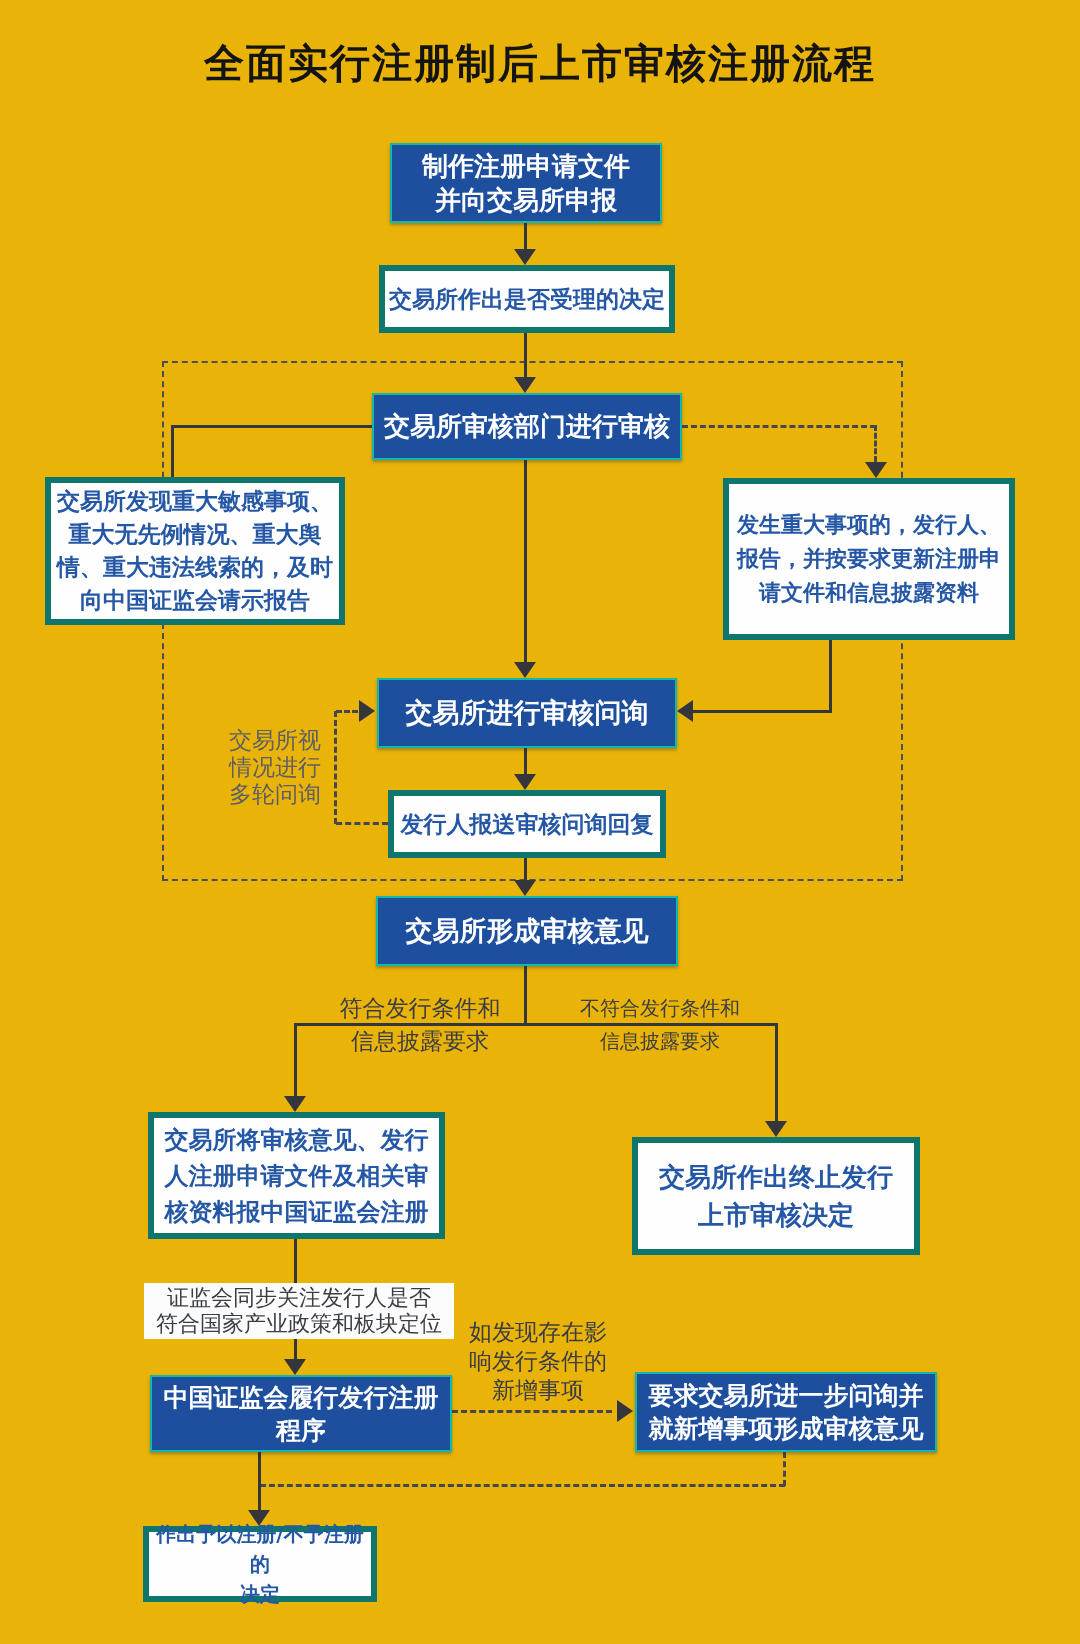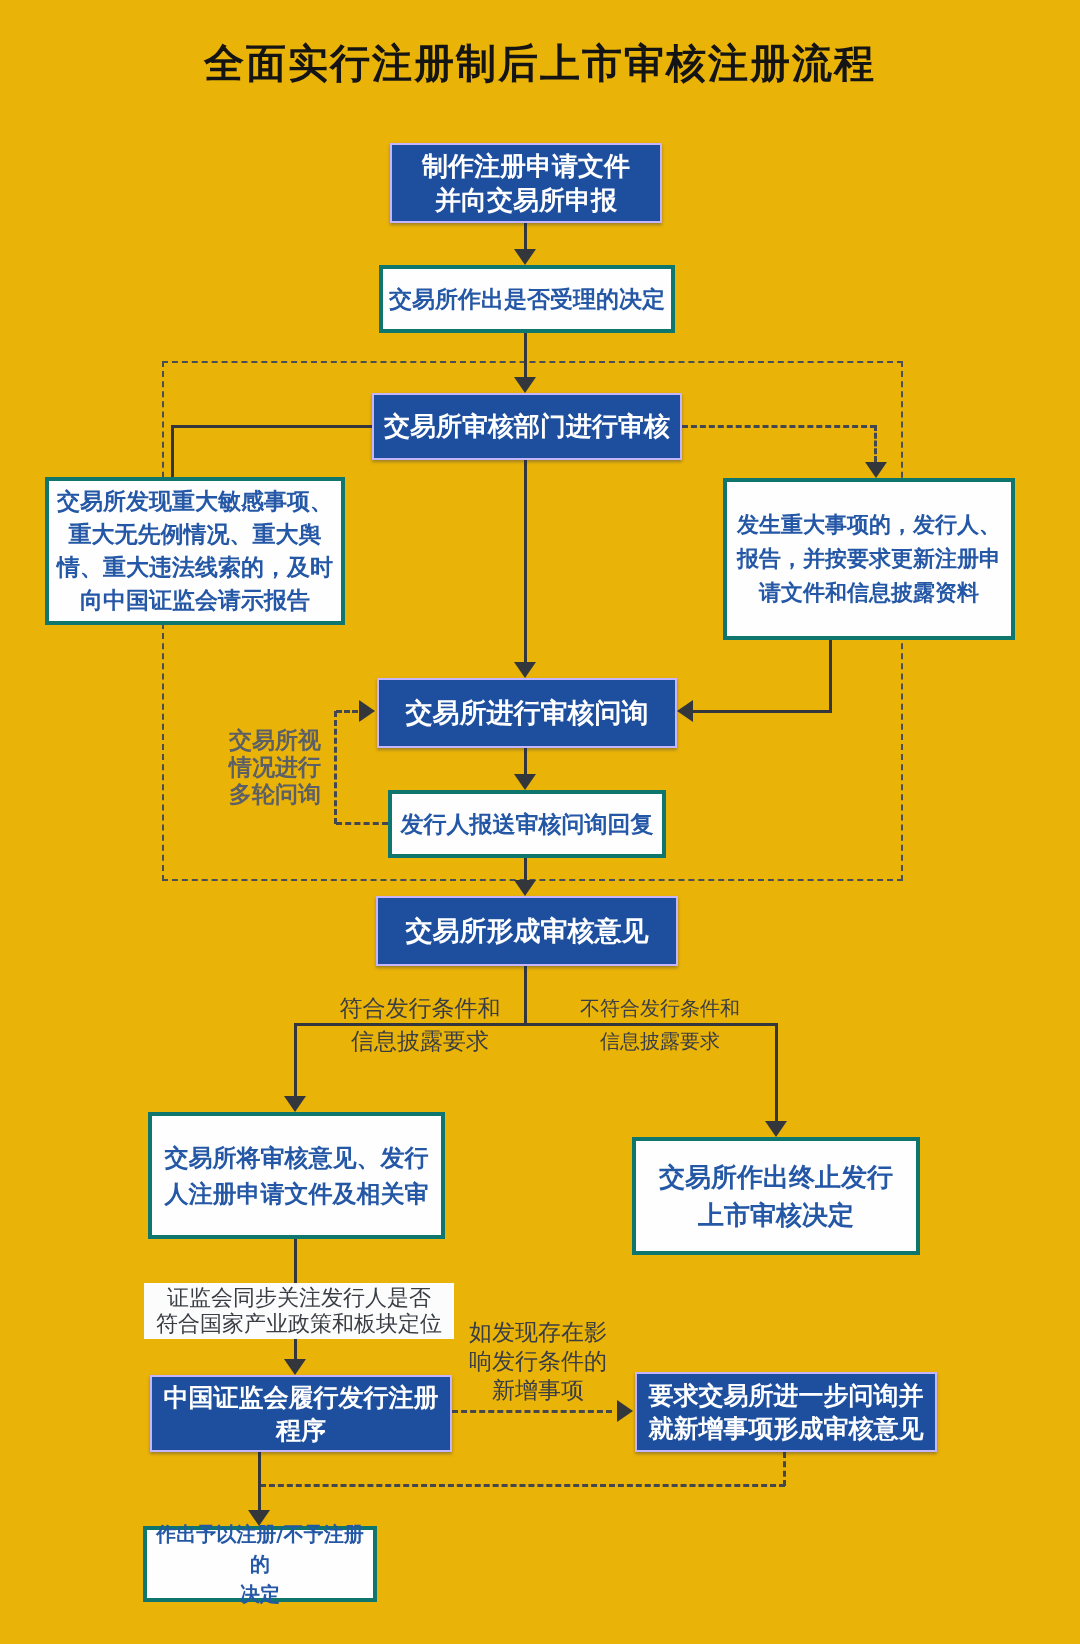--- a/index.html
+++ b/index.html
@@ -13,25 +13,25 @@
     text-align:center; font-size:40px; font-weight:bold; color:#141414;
     letter-spacing:2px;
   }
   .box {
     position:absolute; box-sizing:border-box;
     display:flex; flex-direction:column; align-items:center; justify-content:center;
     text-align:center; font-weight:bold; z-index:3;
   }
   .box span { display:block; }
   .box.blue {
-    background:#1d4f9e; color:#ffffff; border:2px solid #c4b5fd;
+    background:#1d4f9e; color:#ffffff; border:2px solid #14b8a6;
     box-shadow:0 2px 3px rgba(20,40,80,0.35);
   }
   .box.white {
-    background:#fefefe; color:#2457a5; border:4px solid #0f766e;
+    background:#fefefe; color:#2457a5; border:6px solid #0f766e;
   }
   .region {
     position:absolute; border:2px dashed #4a4f55; z-index:1; box-sizing:border-box;
   }
   .sol-v { position:absolute; width:3px; background:#33373c; z-index:2; }
   .sol-h { position:absolute; height:3px; background:#33373c; z-index:2; }
   .dash-v { position:absolute; width:0; border-left:3px dashed #44484e; z-index:2; }
   .dash-h { position:absolute; height:0; border-top:3px dashed #44484e; z-index:2; }
   .arr { position:absolute; width:0; height:0; z-index:2; }
   .arr.down  { border-left:11px solid transparent; border-right:11px solid transparent; border-top:16px solid #33373c; }
@@ -133,20 +133,21 @@
     <span>发行人报送审核问询回复</span>
   </div>
 
   <div class="box blue" style="left:376px; top:896px; width:302px; height:70px; font-size:27px;">
     <span>交易所形成审核意见</span>
   </div>
 
   <div class="box white" style="left:148px; top:1112px; width:297px; height:127px; font-size:24px; line-height:36px;">
     <span>交易所将审核意见、发行</span>
     <span>人注册申请文件及相关审</span>
+    <span>核资料报中国证监会注册</span>
   </div>
 
   <div class="box white" style="left:632px; top:1137px; width:288px; height:118px; font-size:26px; line-height:38px;">
     <span>交易所作出终止发行</span>
     <span>上市审核决定</span>
   </div>
 
   <div class="box blue" style="left:150px; top:1375px; width:302px; height:77px; font-size:25px; line-height:33px;">
     <span>中国证监会履行发行注册</span>
     <span>程序</span>
@@ -155,21 +156,21 @@
   <div class="box blue" style="left:635px; top:1372px; width:302px; height:80px; font-size:25px; line-height:33px;">
     <span>要求交易所进一步问询并</span>
     <span>就新增事项形成审核意见</span>
   </div>
 
   <div class="box white" style="left:143px; top:1526px; width:234px; height:76px; font-size:20px; line-height:30px;">
     <span>作出予以注册/不予注册的</span>
     <span>决定</span>
   </div>
 
-  <div class="lbl" style="left:215px; top:727px; width:120px; font-size:23px; line-height:27px; color:#5c6066;font-weight:bold;">
+  <div class="lbl" style="left:215px; top:727px; width:120px; font-size:23px; line-height:27px; color:#5c6066;">
     <span>交易所视</span>
     <span>情况进行</span>
     <span>多轮问询</span>
   </div>
 
   <div class="lbl" style="left:320px; top:992px; width:200px; font-size:23px; line-height:33px;">
     <span>符合发行条件和</span>
     <span>信息披露要求</span>
   </div>
 

